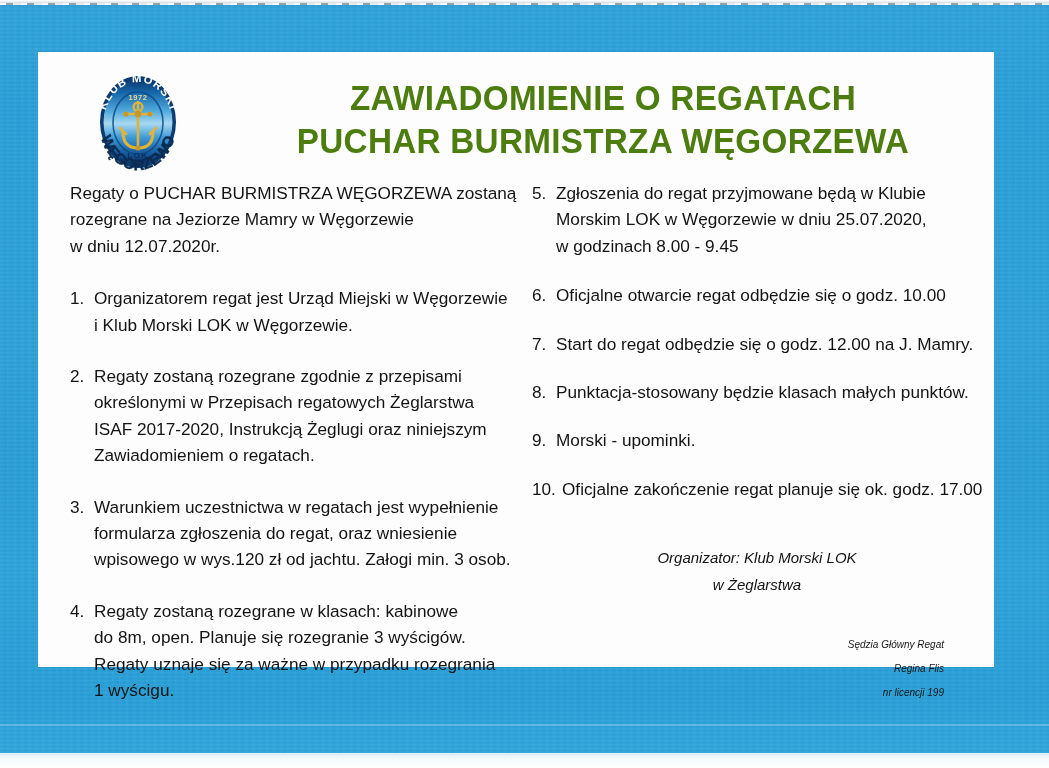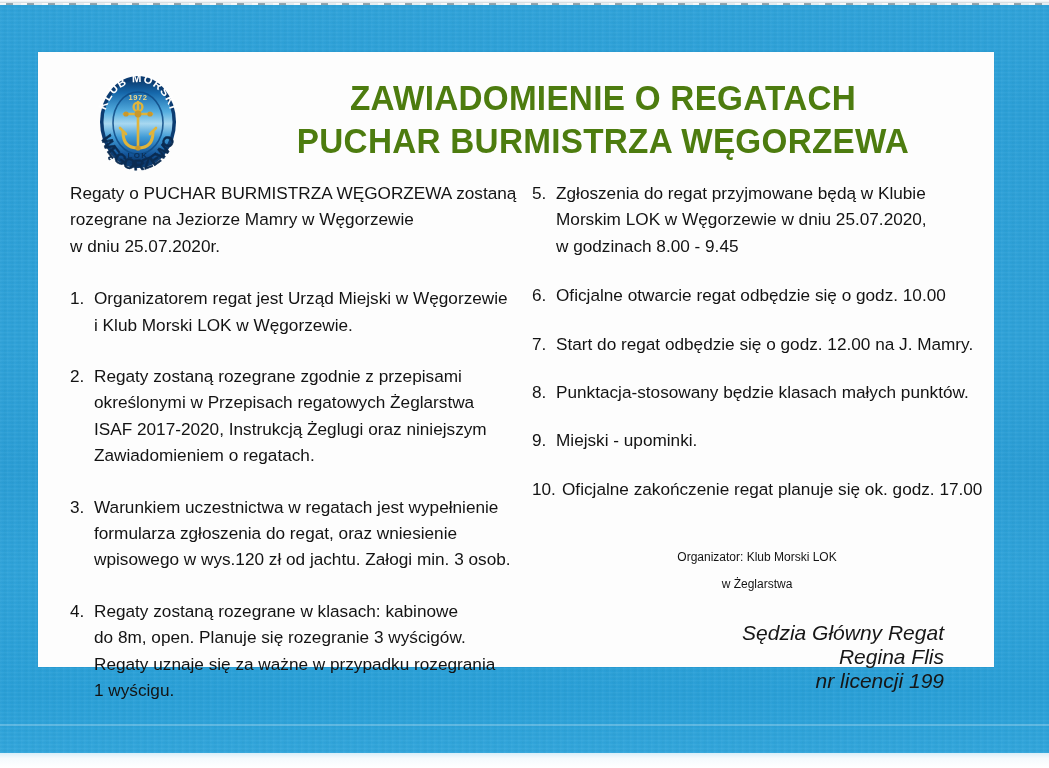--- a/index.html
+++ b/index.html
@@ -181,32 +181,33 @@
   }
   .num-item .txt-line { white-space: nowrap; }
 
   .col-right .num-item { margin-bottom: 23px; }
   .col-right .num-item.tight { margin-bottom: 22px; }
 
   
   .organizer-block {
     margin: 42px 0 0 0;
     text-align: center;
-    font-size: 12px;
+    font-size: 15px;
     line-height: 27px;
     color: #131313;
+    font-style: italic;
   }
   .organizer-block .txt-line { white-space: nowrap; }
 
   .judge-block {
-    margin: 23px 0 0 0;
+    margin: 35px 0 0 0;
     text-align: right;
     padding-right: 38px;
     font-style: italic;
-    font-size: 21px;
+    font-size: 10px;
     line-height: 24px;
     color: #161616;
   }
   .judge-block .txt-line { white-space: nowrap; }
 </style>
 </head>
 <body>
 
 <div class="screenshot">
 
@@ -283,21 +284,21 @@
       </div>
     </div>
 
     <div class="doc-body">
 
       <div class="col col-left">
 
         <div class="intro-block">
           <div class="txt-line">Regaty o PUCHAR BURMISTRZA WĘGORZEWA zostaną</div>
           <div class="txt-line">rozegrane na Jeziorze Mamry w Węgorzewie</div>
-          <div class="txt-line">w dniu 25.07.2020r.</div>
+          <div class="txt-line">w dniu 12.07.2020r.</div>
         </div>
 
         <div class="num-item">
           <span class="num">1.</span>
           <div class="txt-line">Organizatorem regat jest Urząd Miejski w  Węgorzewie</div>
           <div class="txt-line">i Klub Morski LOK w Węgorzewie.</div>
         </div>
 
         <div class="num-item">
           <span class="num">2.</span>
@@ -342,21 +343,21 @@
           <div class="txt-line">Start do regat odbędzie się o godz. 12.00 na J. Mamry.</div>
         </div>
 
         <div class="num-item tight">
           <span class="num">8.</span>
           <div class="txt-line">Punktacja-stosowany będzie klasach małych punktów.</div>
         </div>
 
         <div class="num-item tight">
           <span class="num">9.</span>
-          <div class="txt-line">Miejski - upominki.</div>
+          <div class="txt-line">Morski - upominki.</div>
         </div>
 
         <div class="num-item wide tight">
           <span class="num">10.</span>
           <div class="txt-line">Oficjalne zakończenie regat planuje się ok. godz. 17.00</div>
         </div>
 
         <div class="organizer-block">
           <div class="txt-line">Organizator: Klub Morski LOK</div>
           <div class="txt-line">w Żeglarstwa</div>

